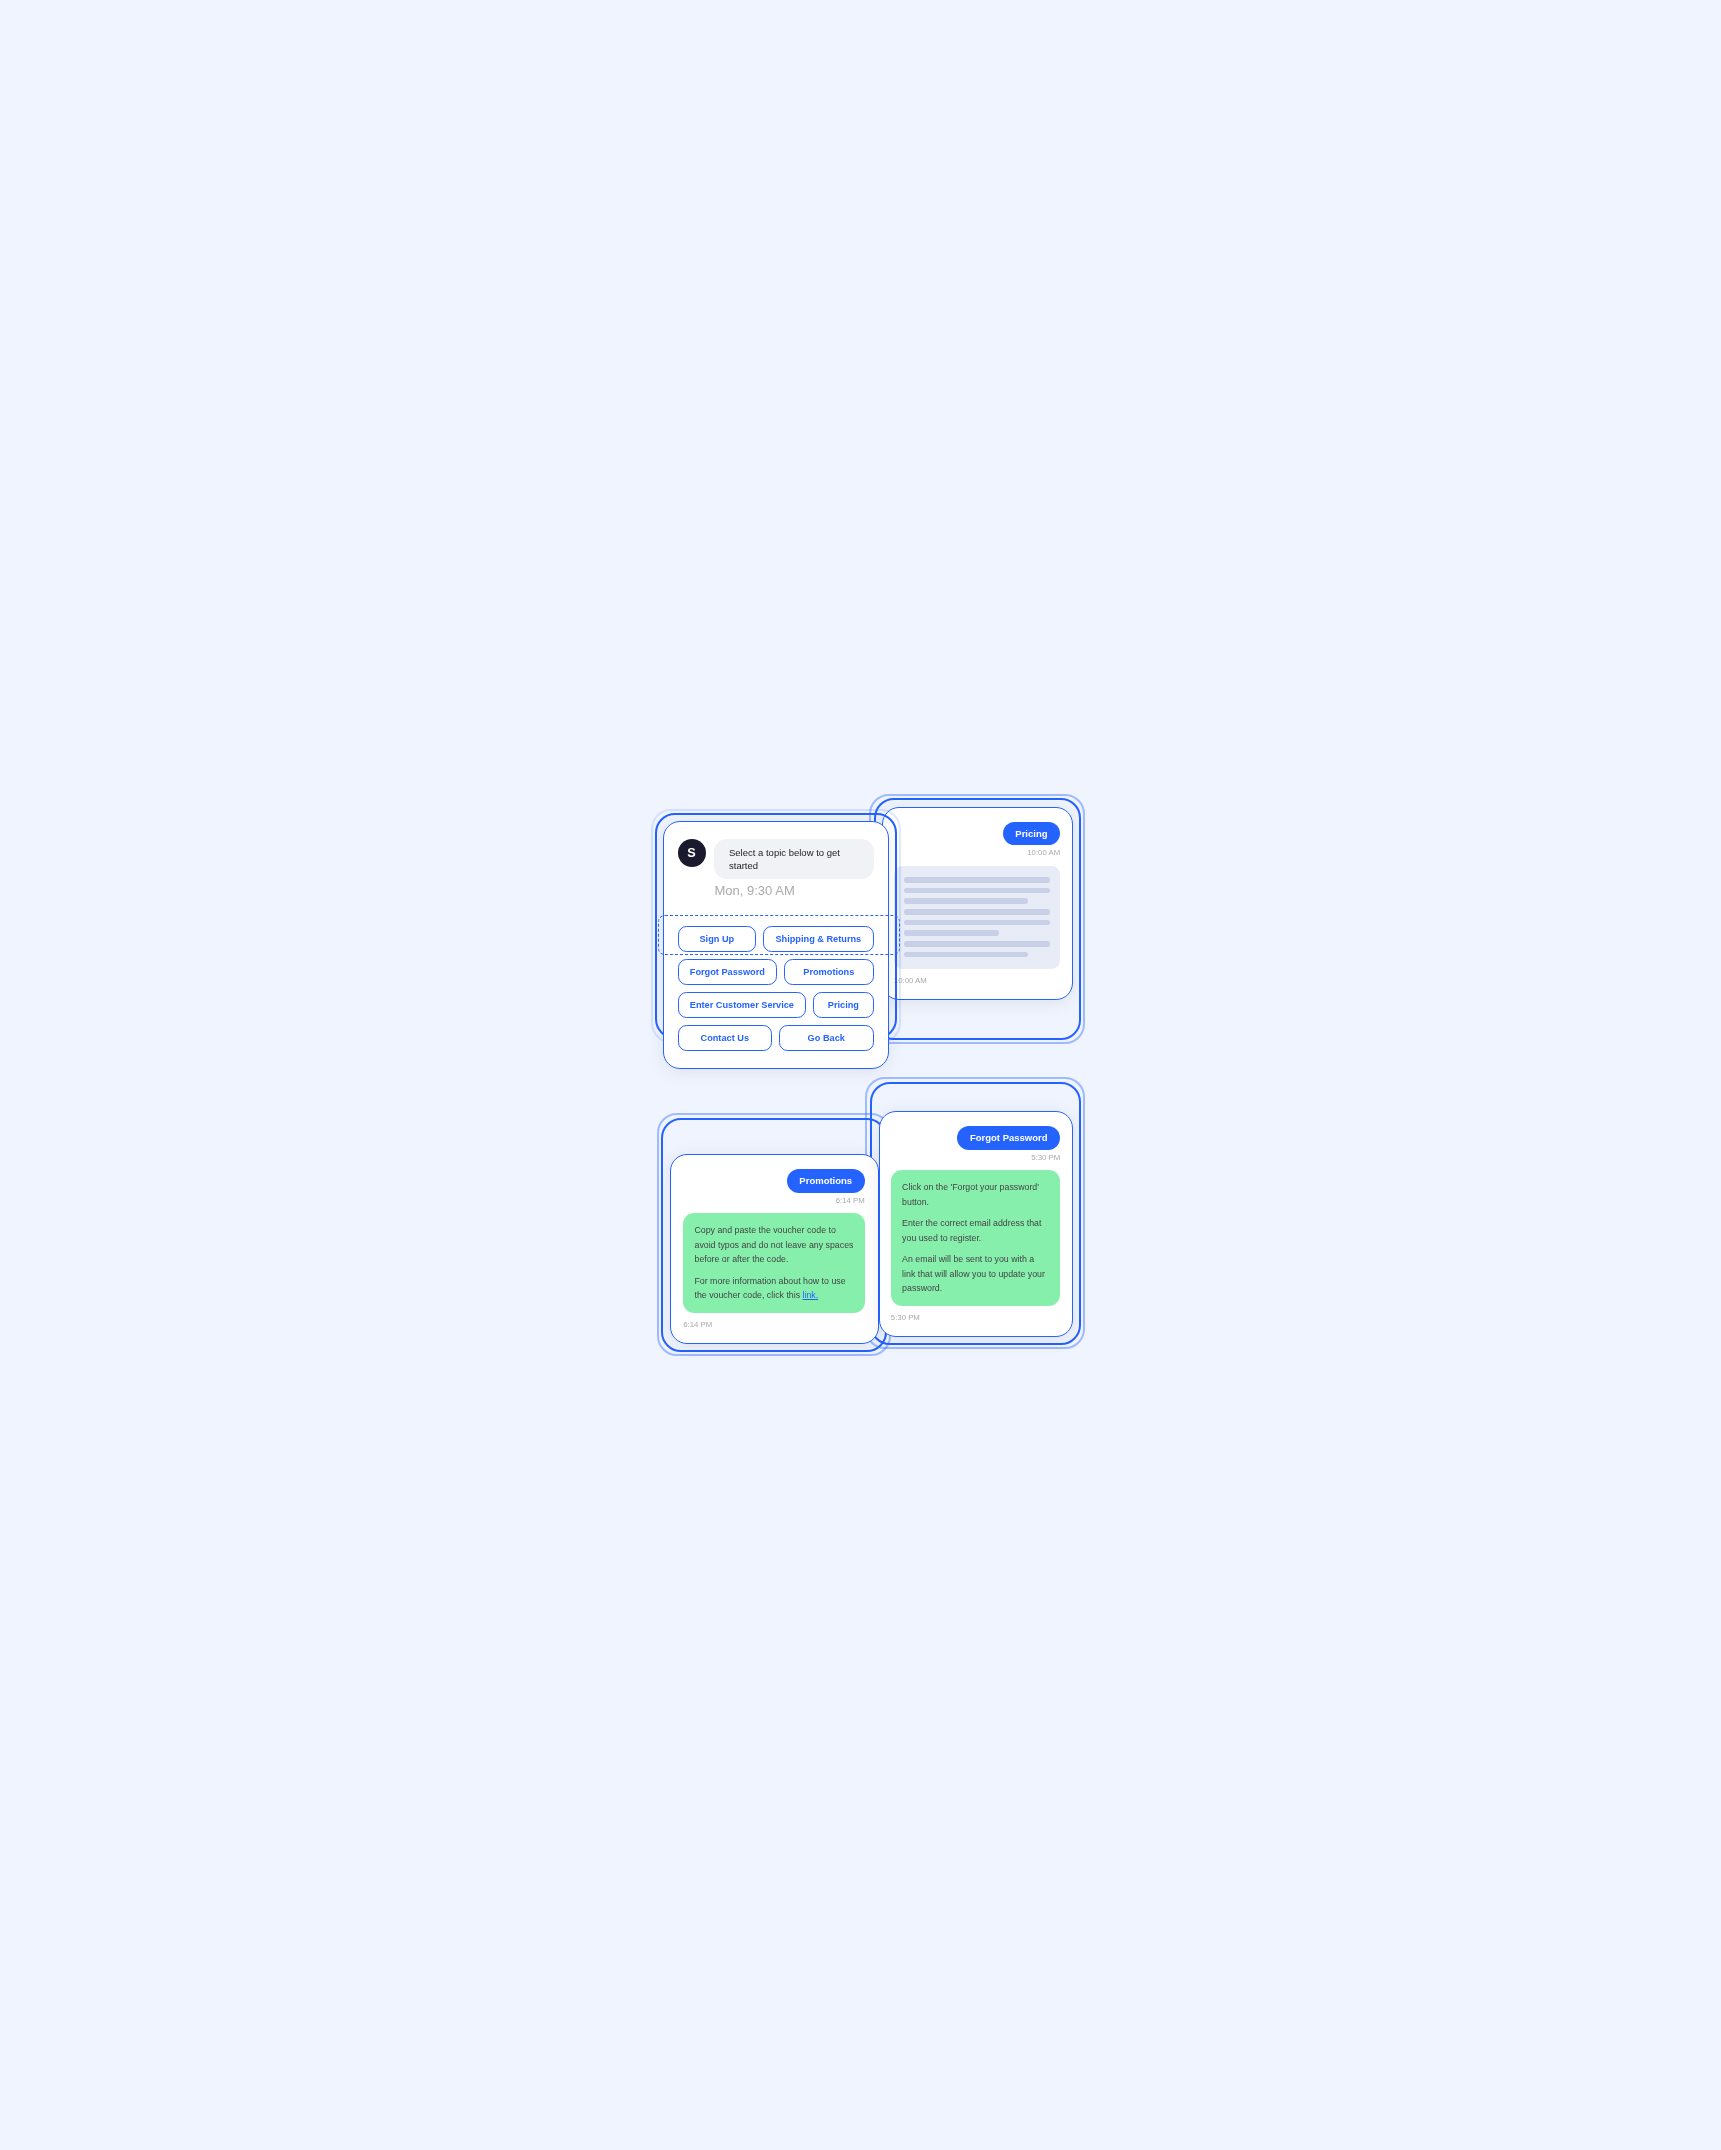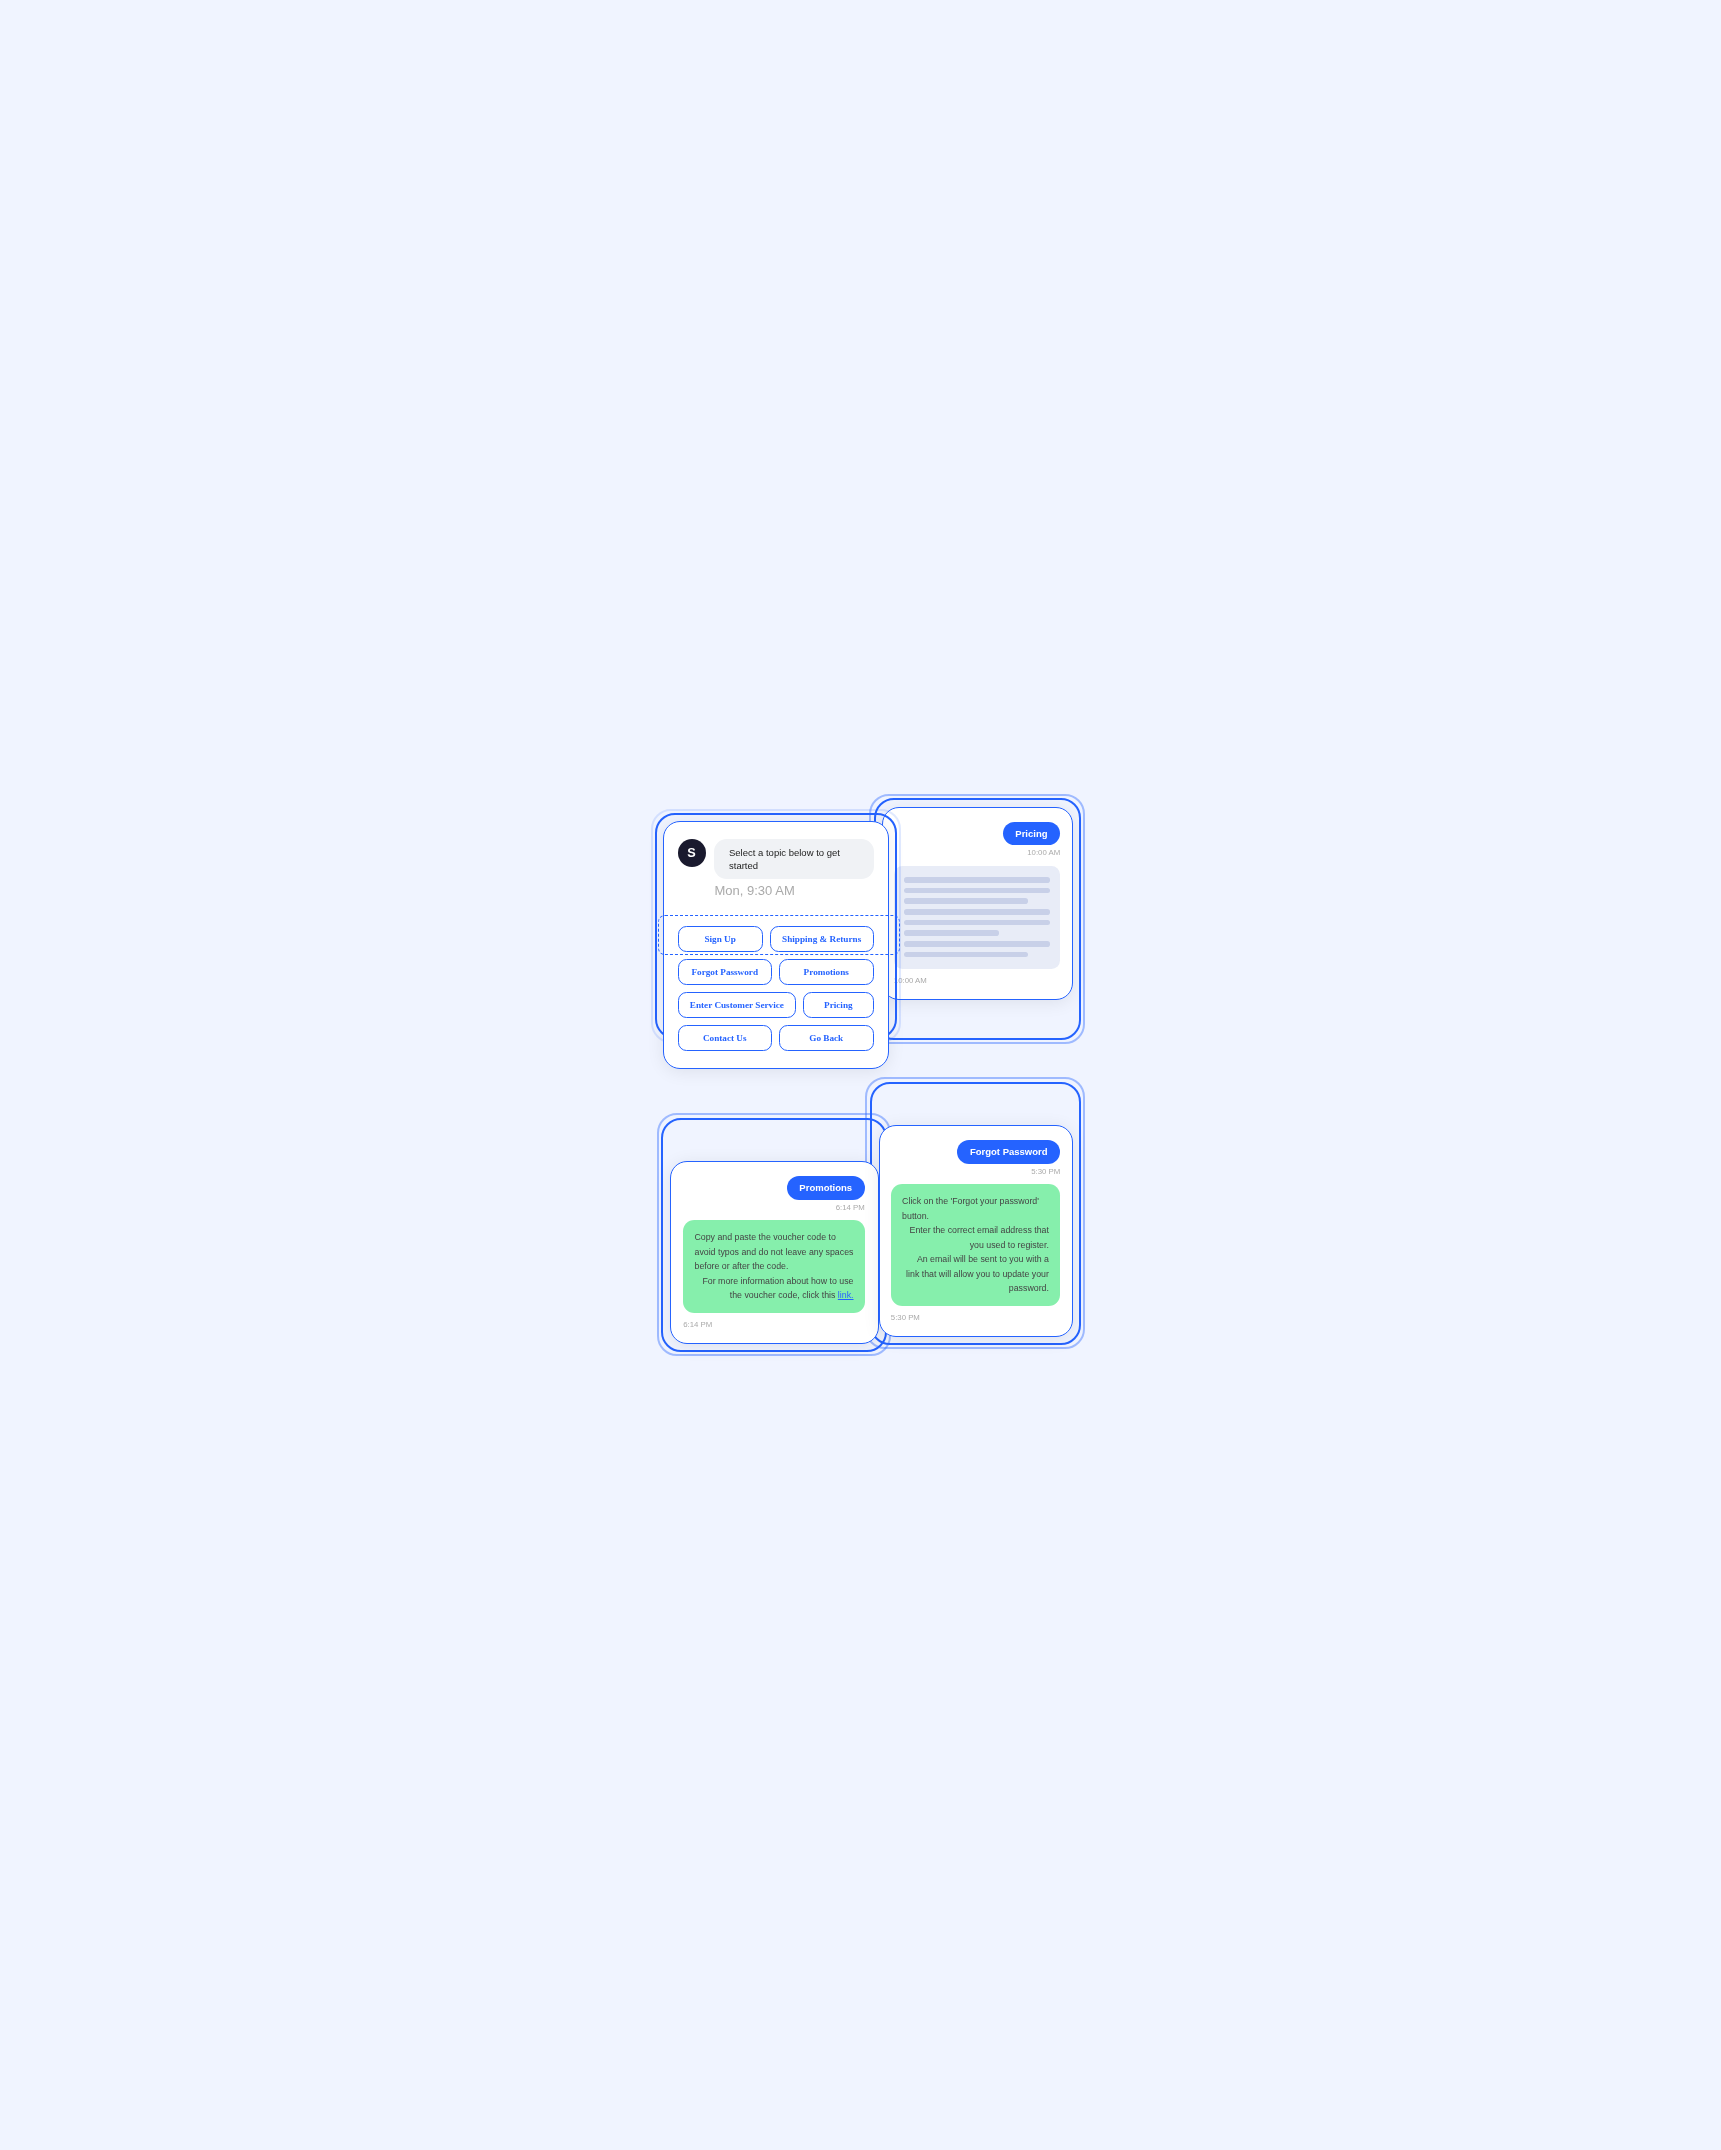--- a/index.html
+++ b/index.html
@@ -132,21 +132,20 @@
       border: 1.4px solid #2563ff;
       background: white;
       color: #2563ff;
       border-radius: 8.5px;
       padding: 7px 11.3px;
       font-size: 9.2px;
       font-weight: 600;
       cursor: pointer;
       white-space: nowrap;
       flex: 1;
-      font-family: Liberation Serif, serif;
     }
 
     
     .dashed-box {
       position: absolute;
       border: 1.4px dashed #2563ff;
       border-radius: 7px;
       pointer-events: none;
       z-index: 11;
     }
@@ -232,21 +231,21 @@
     .bot-bubble {
       background: #86efac;
       border-radius: 11.3px;
       padding: 10px 11.3px;
       font-size: 8.8px;
       color: #444;
       line-height: 1.65;
     }
 
     .bot-bubble p + p {
-      text-align: right;
+      margin-top: 7px;
     }
 
     .ts-left {
       font-size: 7.8px;
       color: #aaa;
       margin-top: 7px;
     }
 
     
     .placeholder-lines {

